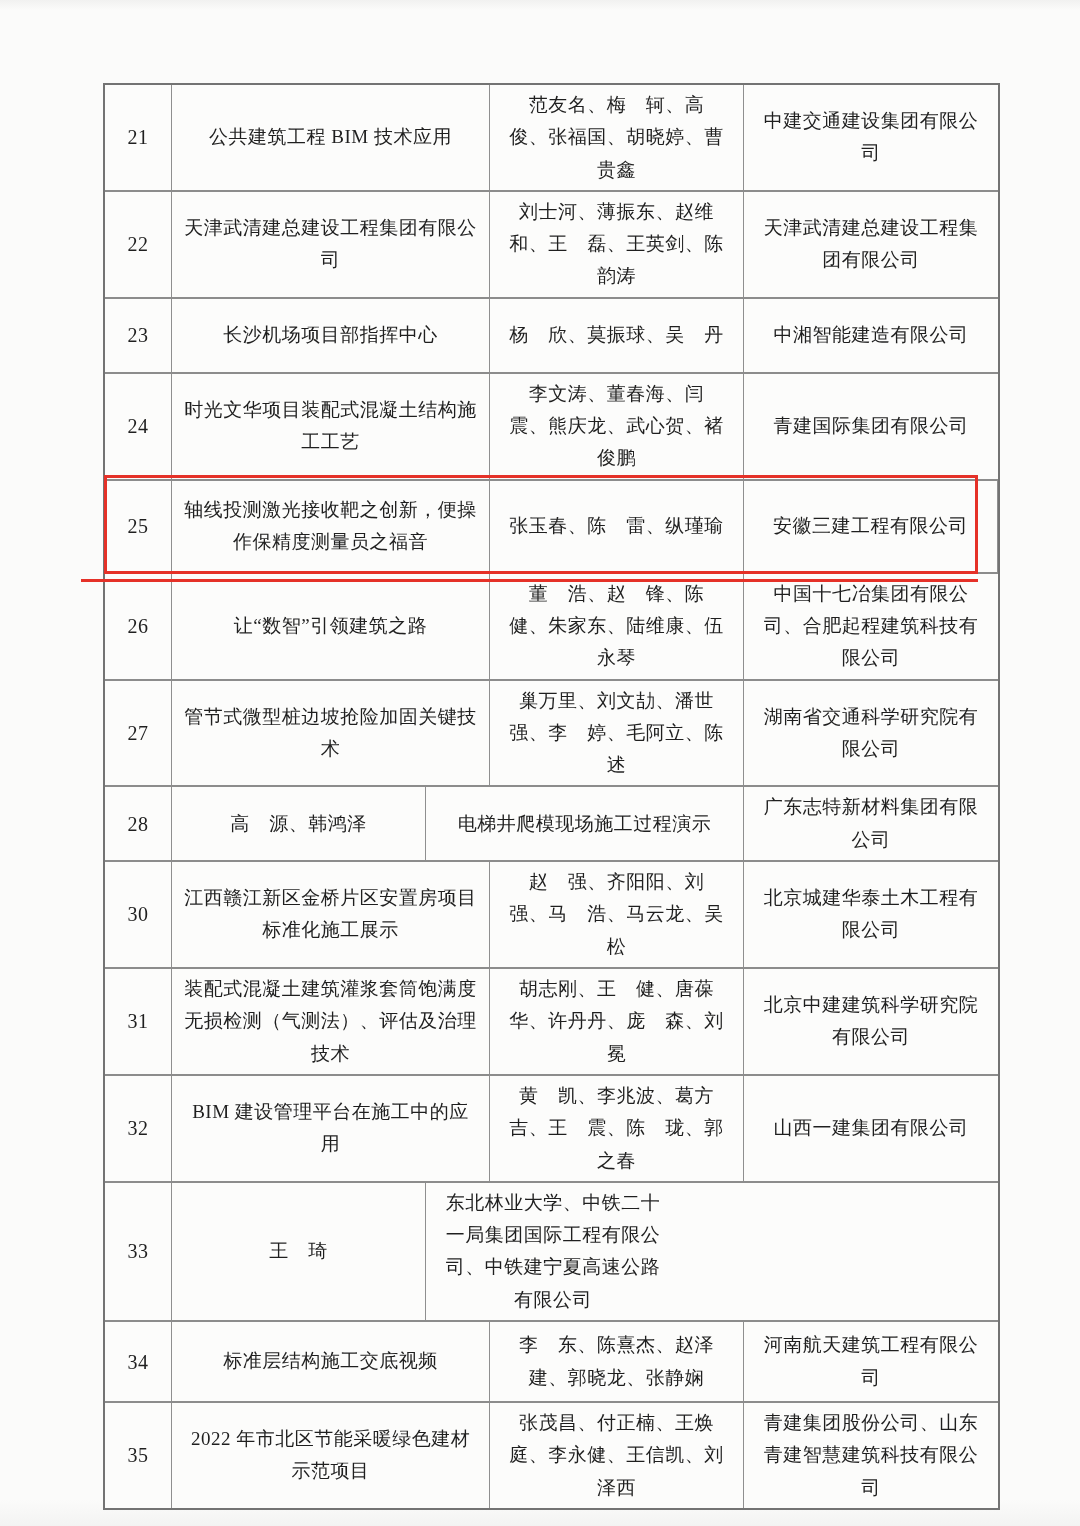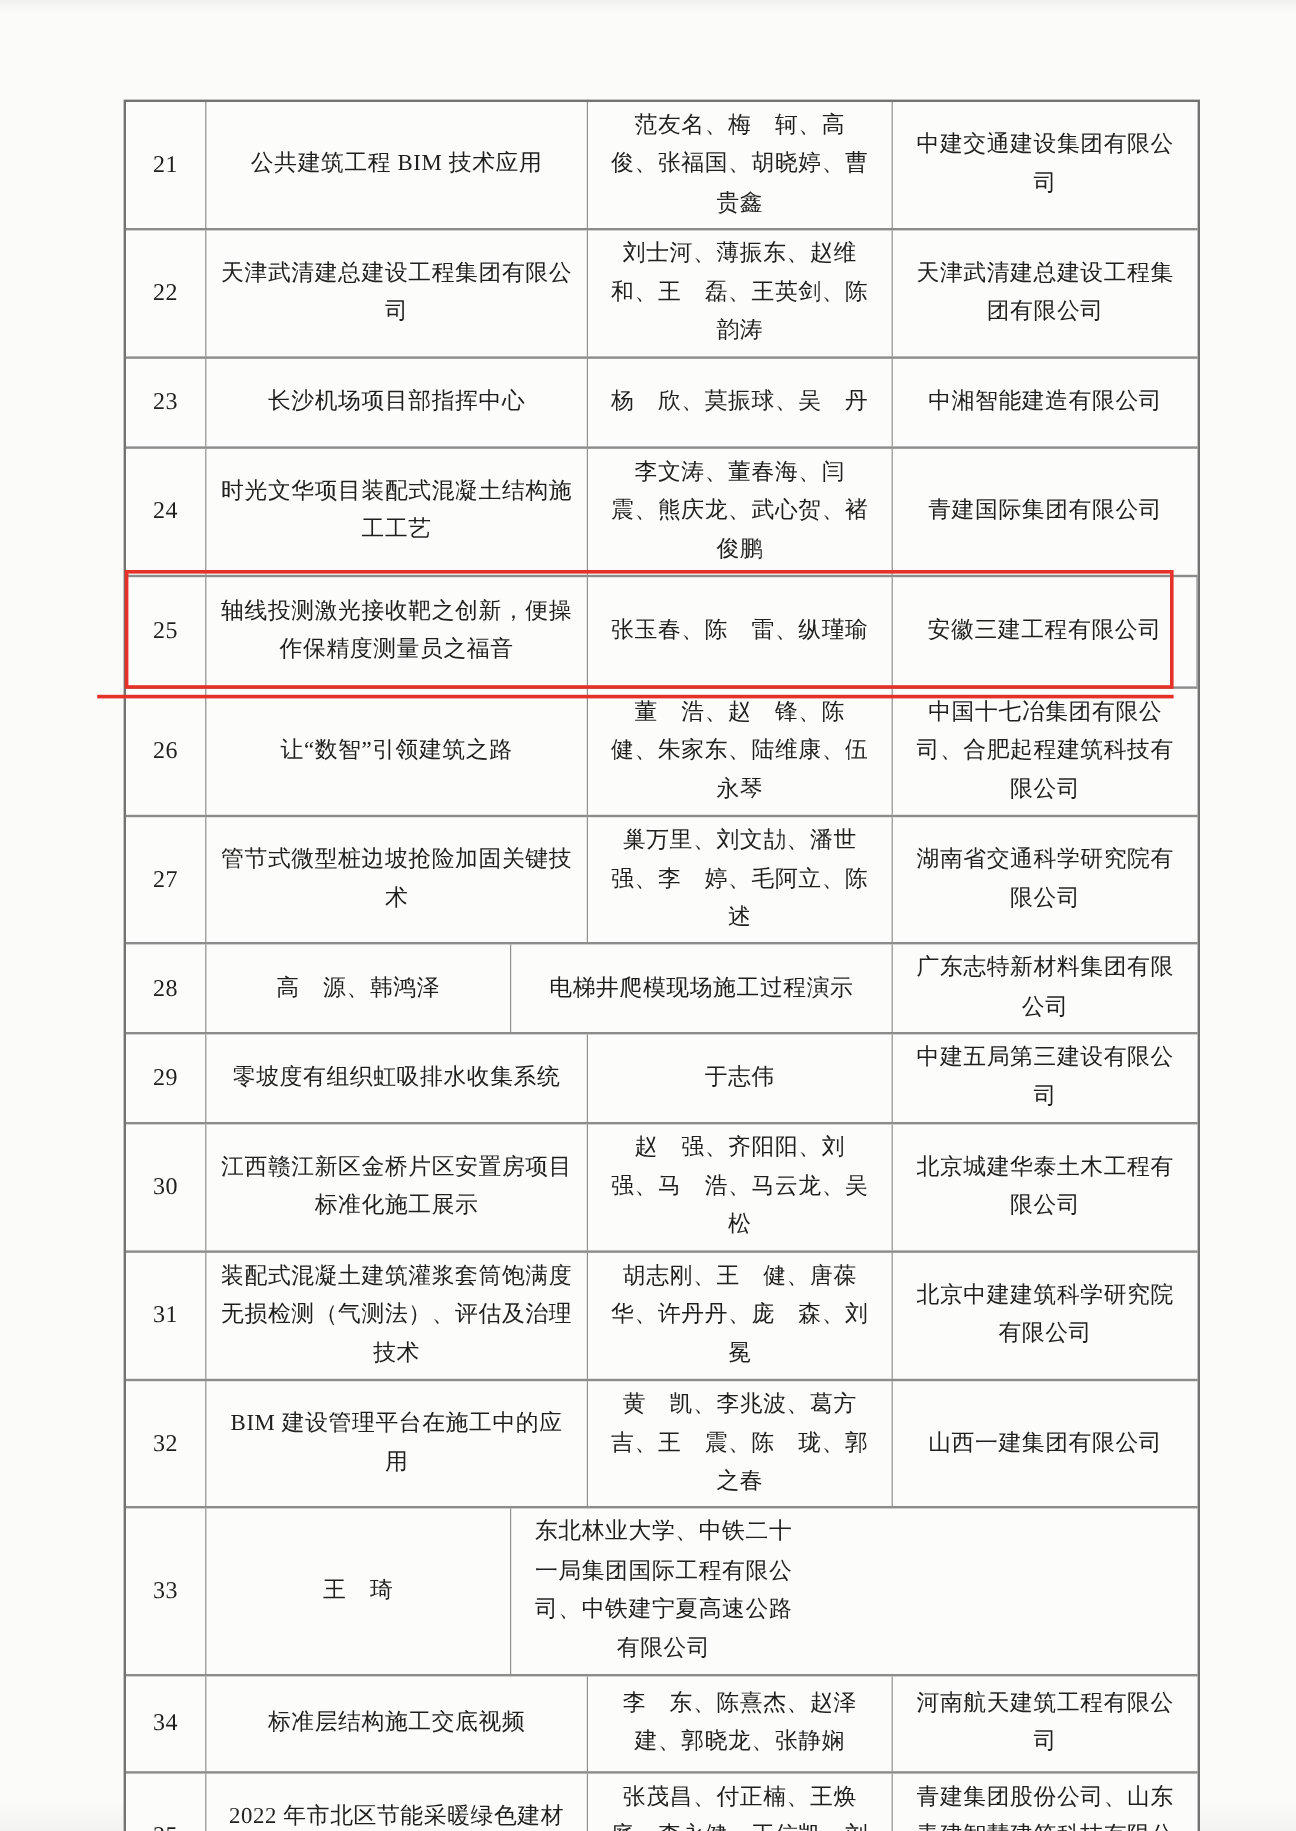--- a/index.html
+++ b/index.html
@@ -152,26 +152,20 @@
       <div class="td c-company">湖南省交通科学研究院有限公司</div>
     </div>
 
     <div class="tr" style="min-height:68px">
       <div class="td c-no">28</div>
       <div class="td c-names">高　源、韩鸿泽</div>
       <div class="td c-title">电梯井爬模现场施工过程演示</div>
       <div class="td c-company">广东志特新材料集团有限公司</div>
     </div>
 
-    <div class="tr" style="min-height:64px">
-      <div class="td c-no">29</div>
-      <div class="td c-title">零坡度有组织虹吸排水收集系统</div>
-      <div class="td c-names">于志伟</div>
-      <div class="td c-company">中建五局第三建设有限公司</div>
-    </div>
 
     <div class="tr" style="min-height:88px">
       <div class="td c-no">30</div>
       <div class="td c-title">江西赣江新区金桥片区安置房项目标准化施工展示</div>
       <div class="td c-names">赵　强、齐阳阳、刘　强、马　浩、马云龙、吴　松</div>
       <div class="td c-company">北京城建华泰土木工程有限公司</div>
     </div>
 
     <div class="tr" style="min-height:105px">
       <div class="td c-no">31</div>

